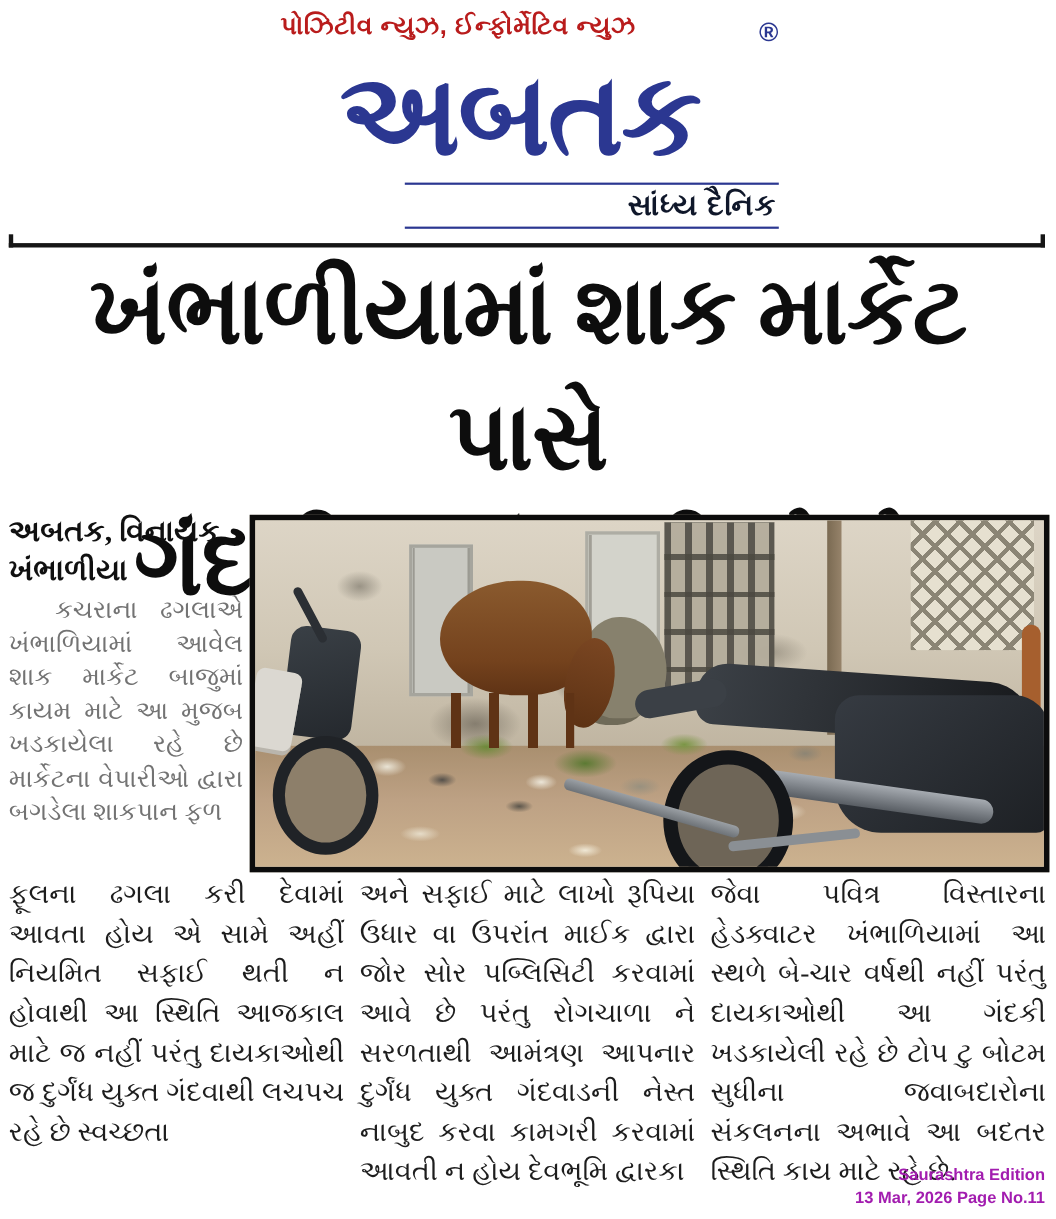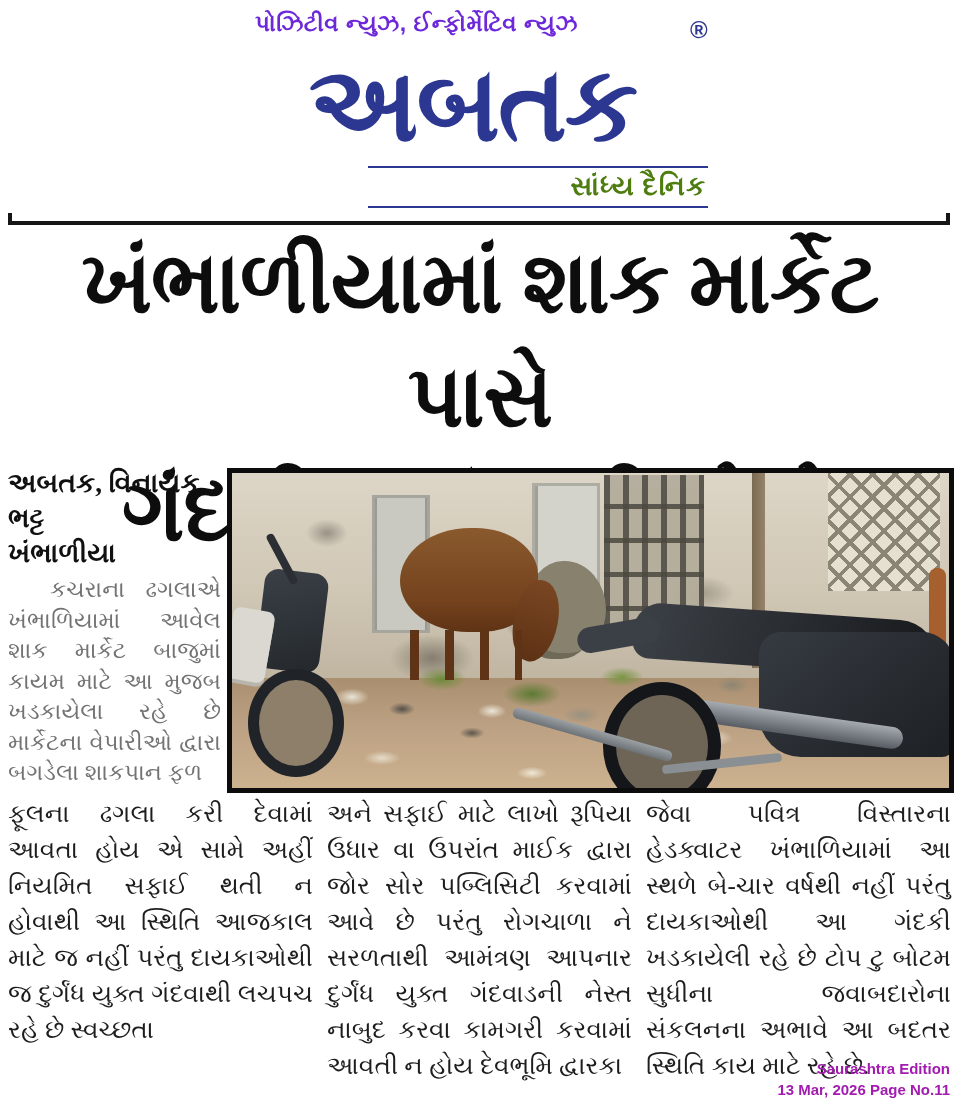--- a/index.html
+++ b/index.html
@@ -7,41 +7,41 @@
   .page {
     position:relative; width:960px; height:1108px; margin:0 auto;
     background:#ffffff; overflow:hidden;
     font-family:"Liberation Serif", serif; color:#161616;
   }
 
   
   .tagline {
     position:absolute; left:255px; top:10px; width:440px;
     font-family:"Liberation Sans", sans-serif;
-    font-size:23px; font-weight:bold; color:#6d28d9; letter-spacing:.5px;
+    font-size:23px; font-weight:bold; color:#b91c1c; letter-spacing:.5px;
   }
   .regmark {
     position:absolute; left:690px; top:16px;
     font-family:"Liberation Sans", sans-serif;
     font-size:24px; color:#2b3791; font-weight:bold;
   }
   .logo {
     position:absolute; left:250px; top:38px; width:445px; height:132px;
     display:flex; align-items:center; justify-content:center;
     font-family:"DejaVu Sans", sans-serif;
     font-size:104px; font-weight:800; color:#2b3791; line-height:1;
     letter-spacing:-2px;
   }
   .subbanner {
     position:absolute; left:368px; top:166px; width:340px;
     border-top:2px solid #2b3791; border-bottom:2px solid #2b3791;
     padding:3px 2px 4px 2px; text-align:right;
   }
   .subbanner-text {
-    font-size:27px; font-weight:bold; color:#4d7c0f; letter-spacing:1px;
+    font-size:27px; font-weight:bold; color:#0f172a; letter-spacing:1px;
   }
 
   
   .hrule {
     position:absolute; left:8px; top:213px; width:942px; height:12px;
     border-left:4px solid #161616; border-right:4px solid #161616;
     border-bottom:4px solid #161616;
   }
   .headline {
     position:absolute; left:0; top:226px; width:960px; text-align:center;
@@ -236,21 +236,20 @@
   <h1 class="headline">
     <span>ખંભાળીયામાં શાક માર્કેટ પાસે</span><br>
     <span>ગંદકીના ગંજથી લોકો ત્રાહિમામ</span>
   </h1>
 
   <section class="article">
 
     <aside class="leftcol">
       <div class="byline">
         <div>અબતક, વિનાયક</div>
-        <div>ભટ્ટ</div>
         <div>ખંભાળીયા</div>
       </div>
       <p class="body-text p-top">કચરાના ઢગલાએ ખંભાળિયામાં આવેલ શાક માર્કેટ બાજુમાં કાયમ માટે આ મુજબ ખડકાયેલા રહે છે માર્કેટના વેપારીઓ દ્વારા બગડેલા શાકપાન ફળ</p>
     </aside>
 
     <figure class="photo">
       <div class="ph-wall"></div>
       <div class="ph-door-left"></div>
       <div class="ph-door-right"></div>
       <div class="ph-gate"></div>

